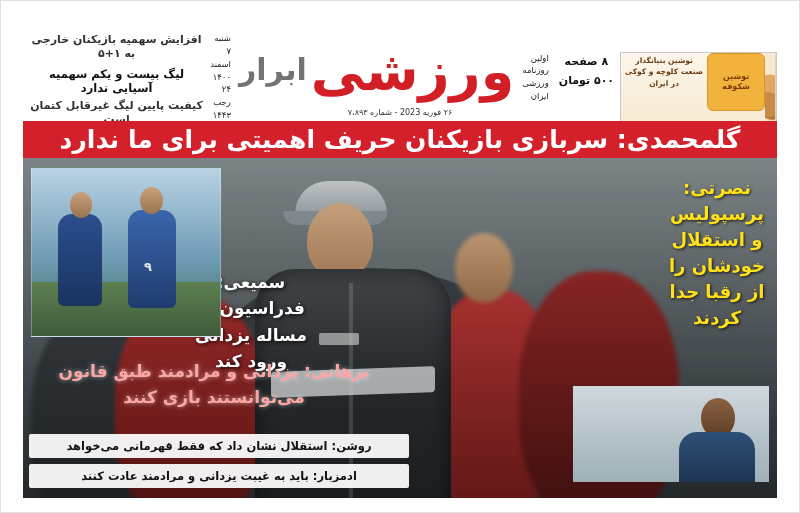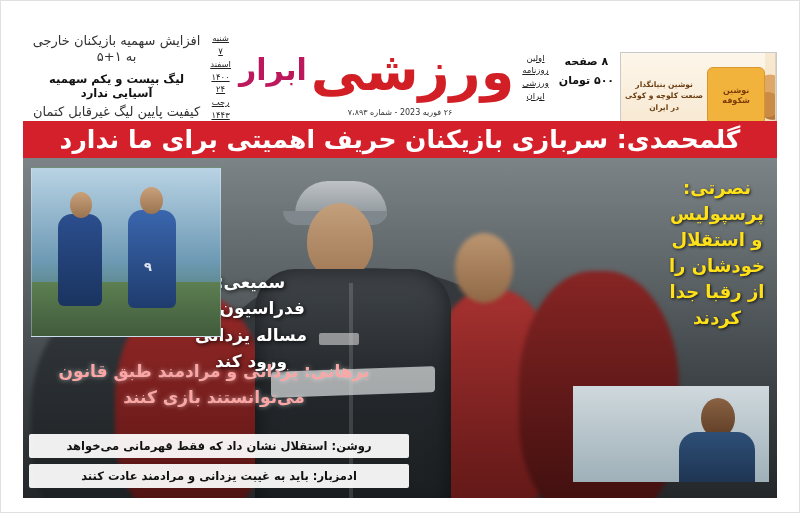--- a/index.html
+++ b/index.html
@@ -37,22 +37,22 @@
     text-align: center;
   }
   .mast-right .hl {
     font-size: 11.5px;
     font-weight: bold;
     color: #111;
     line-height: 1.25;
     padding: 2px 0;
   }
   .mast-right .hl.sub {
-    font-size: 13px;
-    font-weight: normal;
+    font-size: 11px;
+    font-weight: bold;
     color: #333;
     padding: 0 0 2px 0;
   }
   .mast-right .divider {
     height: 1px;
     background: #bdbdbd;
     margin: 1px 0;
   }
 
   
@@ -67,39 +67,38 @@
   }
   .logo-stack {
     display: flex;
     flex-direction: row-reverse;
     align-items: flex-start;
     gap: 4px;
   }
   .logo-abrar {
     font-size: 30px;
     font-weight: bold;
-    color: #be185d;
+    color: #737373;
     line-height: 1;
     margin-top: 10px;
     font-family: "DejaVu Sans", sans-serif;
   }
   .logo-varzeshi {
     font-size: 54px;
     font-weight: bold;
     color: #d21f26;
     line-height: 1;
     letter-spacing: -2px;
   }
   .mast-center-side {
     font-size: 8.5px;
     color: #222;
-    text-align: center;
+    text-align: right;
     line-height: 1.5;
     margin-top: 10px;
-    text-decoration: underline;
   }
   .mast-meta {
     position: absolute;
     bottom: -2px;
     left: 50%;
     transform: translateX(-50%);
     font-size: 8px;
     color: #333;
     white-space: nowrap;
   }
@@ -121,21 +120,20 @@
     white-space: nowrap;
     padding-left: 4px;
   }
   .ad-box {
     flex: 1;
     height: 88px;
     border: 1px solid #c9c9c9;
     background: linear-gradient(180deg,#fdf6ea 0%, #f6e6cd 100%);
     display: flex;
     flex-direction: row-reverse;
-    align-items: center;
     position: relative;
     overflow: hidden;
     margin-top: 48px;
   }
   .ad-text {
     width: 86px;
     font-size: 7.5px;
     color: #6b3d12;
     text-align: center;
     line-height: 1.5;

